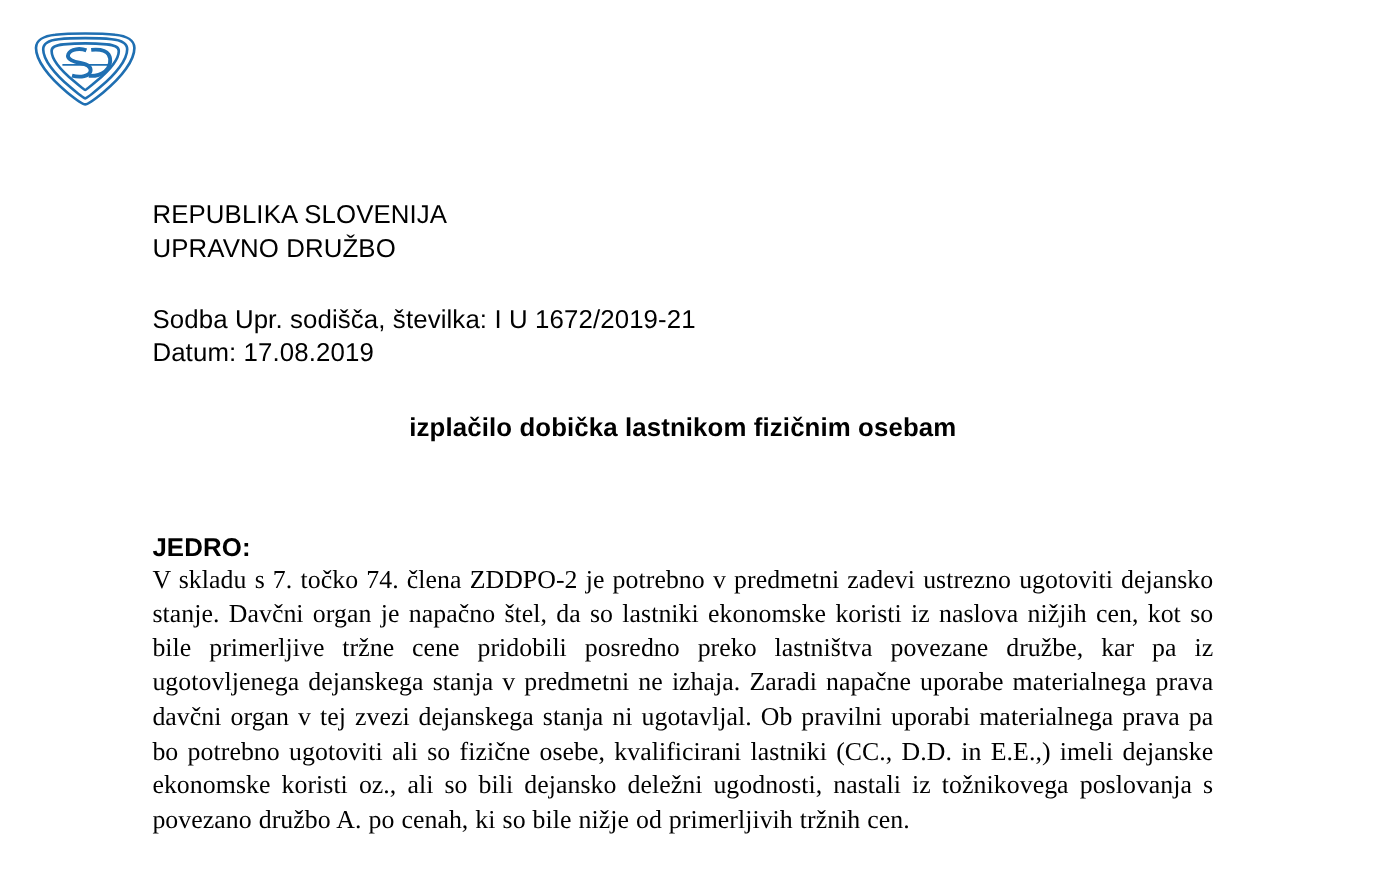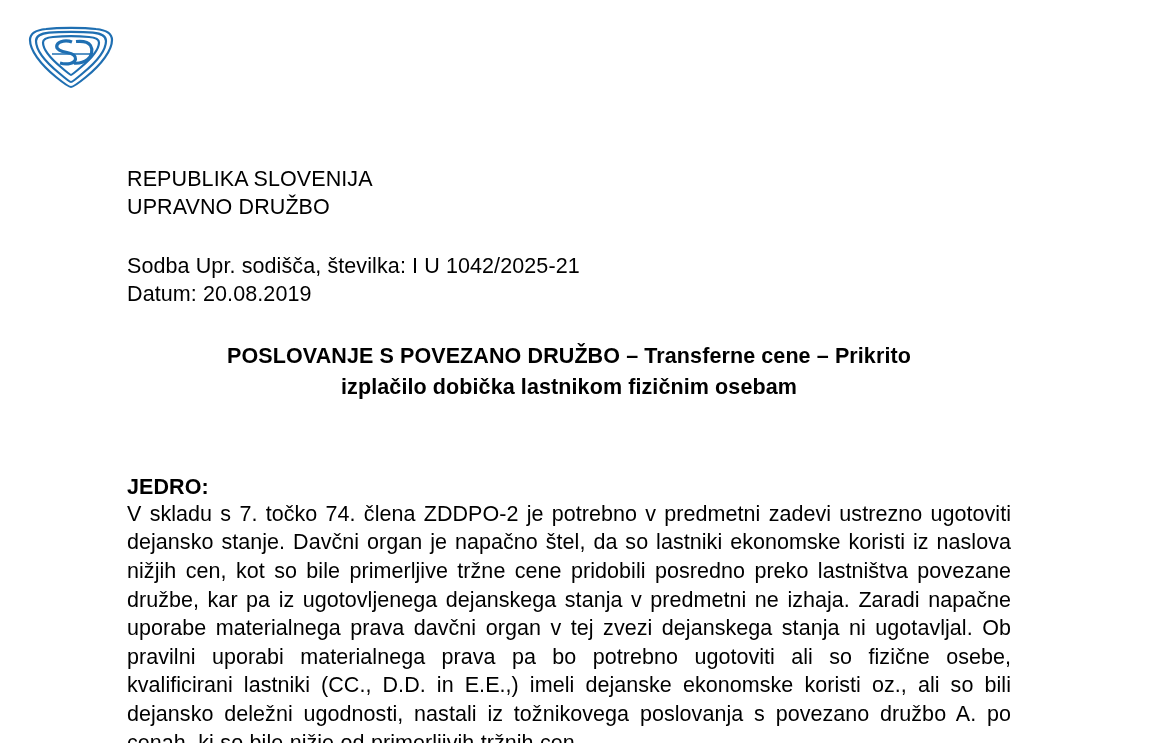--- a/index.html
+++ b/index.html
@@ -73,20 +73,21 @@
     letter-spacing: 0.1px;
   }
 
   .section-body {
     font-size: 21.5px;
     line-height: 1.33;
     text-align: justify;
     text-justify: inter-word;
     letter-spacing: 0.05px;
     word-spacing: 0.4px;
+    font-family: Liberation Serif, serif;
   }
 </style>
 </head>
 <body>
 
 <div class="page">
 
   <div class="logo">
     <svg width="90" height="68" viewBox="0 0 90 68" xmlns="http://www.w3.org/2000/svg">
       <g fill="none" stroke="#1F6FB2" stroke-width="2.2">
@@ -101,26 +102,25 @@
   </div>
 
   <div class="doc">
 
     <div class="court-block">
       <div>REPUBLIKA SLOVENIJA</div>
       <div>UPRAVNO DRUŽBO</div>
     </div>
 
     <div class="case-block">
-      <div>Sodba Upr. sodišča, številka: I U 1042/2025-21</div>
-      <div>Datum: 20.08.2019</div>
+      <div>Sodba Upr. sodišča, številka: I U 1672/2019-21</div>
+      <div>Datum: 17.08.2019</div>
     </div>
 
     <div class="doc-title">
-      <span>POSLOVANJE S POVEZANO DRUŽBO – Transferne cene – Prikrito</span>
       <span class="line2">izplačilo dobička lastnikom fizičnim osebam</span>
     </div>
 
     <div class="section-label">JEDRO:</div>
     <div class="section-body">V skladu s 7. točko 74. člena ZDDPO-2 je potrebno v predmetni zadevi ustrezno ugotoviti dejansko stanje. Davčni organ je napačno štel, da so lastniki ekonomske koristi iz naslova nižjih cen, kot so bile primerljive tržne cene pridobili posredno preko lastništva povezane družbe, kar pa iz ugotovljenega dejanskega stanja v predmetni ne izhaja. Zaradi napačne uporabe materialnega prava davčni organ v tej zvezi dejanskega stanja ni ugotavljal. Ob pravilni uporabi materialnega prava pa bo potrebno ugotoviti ali so fizične osebe, kvalificirani lastniki (CC., D.D. in E.E.,) imeli dejanske ekonomske koristi oz., ali so bili dejansko deležni ugodnosti, nastali iz tožnikovega poslovanja s povezano družbo A. po cenah, ki so bile nižje od primerljivih tržnih cen.</div>
 
   </div>
 </div>
 
 </body></html>

